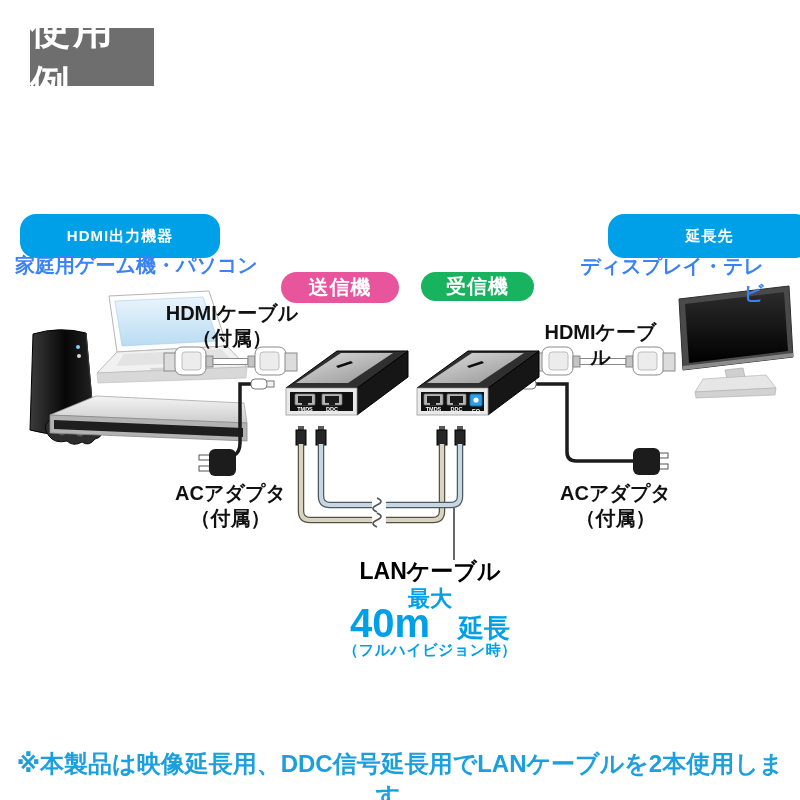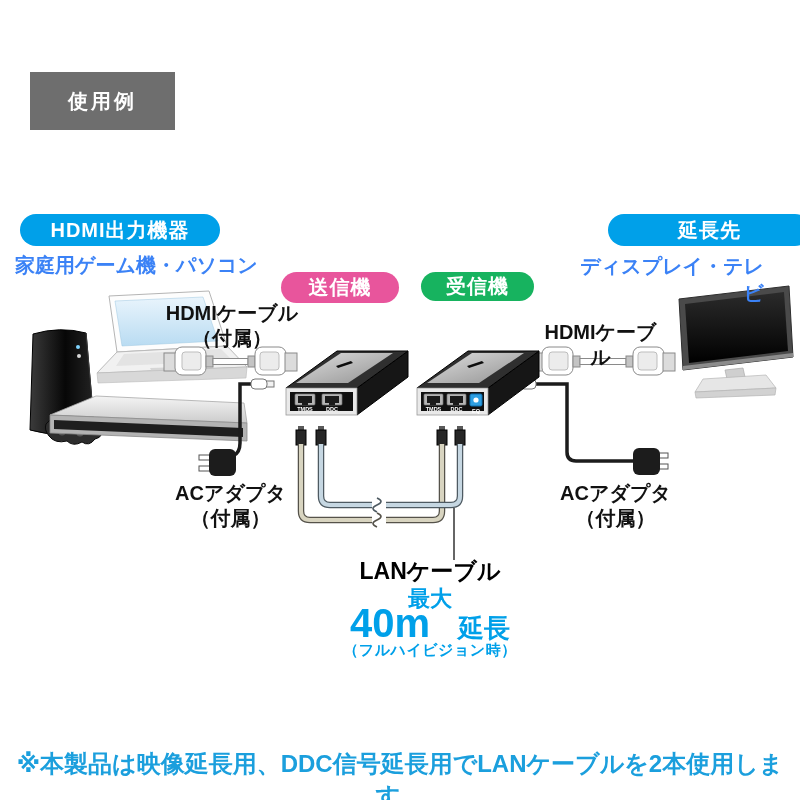--- a/index.html
+++ b/index.html
@@ -3,27 +3,27 @@
 <meta charset="utf-8">
 <style>
   html,body{margin:0;padding:0;}
   body{
     width:800px;height:800px;background:#fff;position:relative;overflow:hidden;
     font-family:"Liberation Sans","DejaVu Sans",sans-serif;
   }
   .abs{position:absolute;}
   .art{position:absolute;left:0;top:0;}
   .title-box{
-    left:30px;top:28px;width:145px;height:58px;
+    left:30px;top:28px;width:124px;height:58px;
     background:var(--header_gray,#6e6e6e);color:#fff;
-    font-size:20px;font-weight:bold;letter-spacing:3px;
-    display:flex;align-items:center;justify-content:center;margin-top:44px;
+    font-size:40px;font-weight:bold;letter-spacing:3px;
+    display:flex;align-items:center;justify-content:center;
   }
   .pill{
-    height:32px;border-radius:16px;color:#fff;font-weight:bold;font-size:20px;
+    height:44px;border-radius:16px;color:#fff;font-weight:bold;font-size:15px;
     display:flex;align-items:center;justify-content:center;letter-spacing:1px;
   }
   .pill-cyan{background:var(--cyan,#00a0e9);}
   .pill-pink{background:var(--pink,#e8559c);height:31px;font-size:20px;}
   .pill-green{background:var(--green,#17b35f);height:29px;font-size:20px;}
   .dev-label{font-size:20px;font-weight:bold;color:#3b82f6;}
   .cable-label{
     font-size:20px;font-weight:bold;color:#111;text-align:center;line-height:25px;
   }
   .lan-label{font-size:23px;font-weight:bold;color:#000000;text-align:center;}

